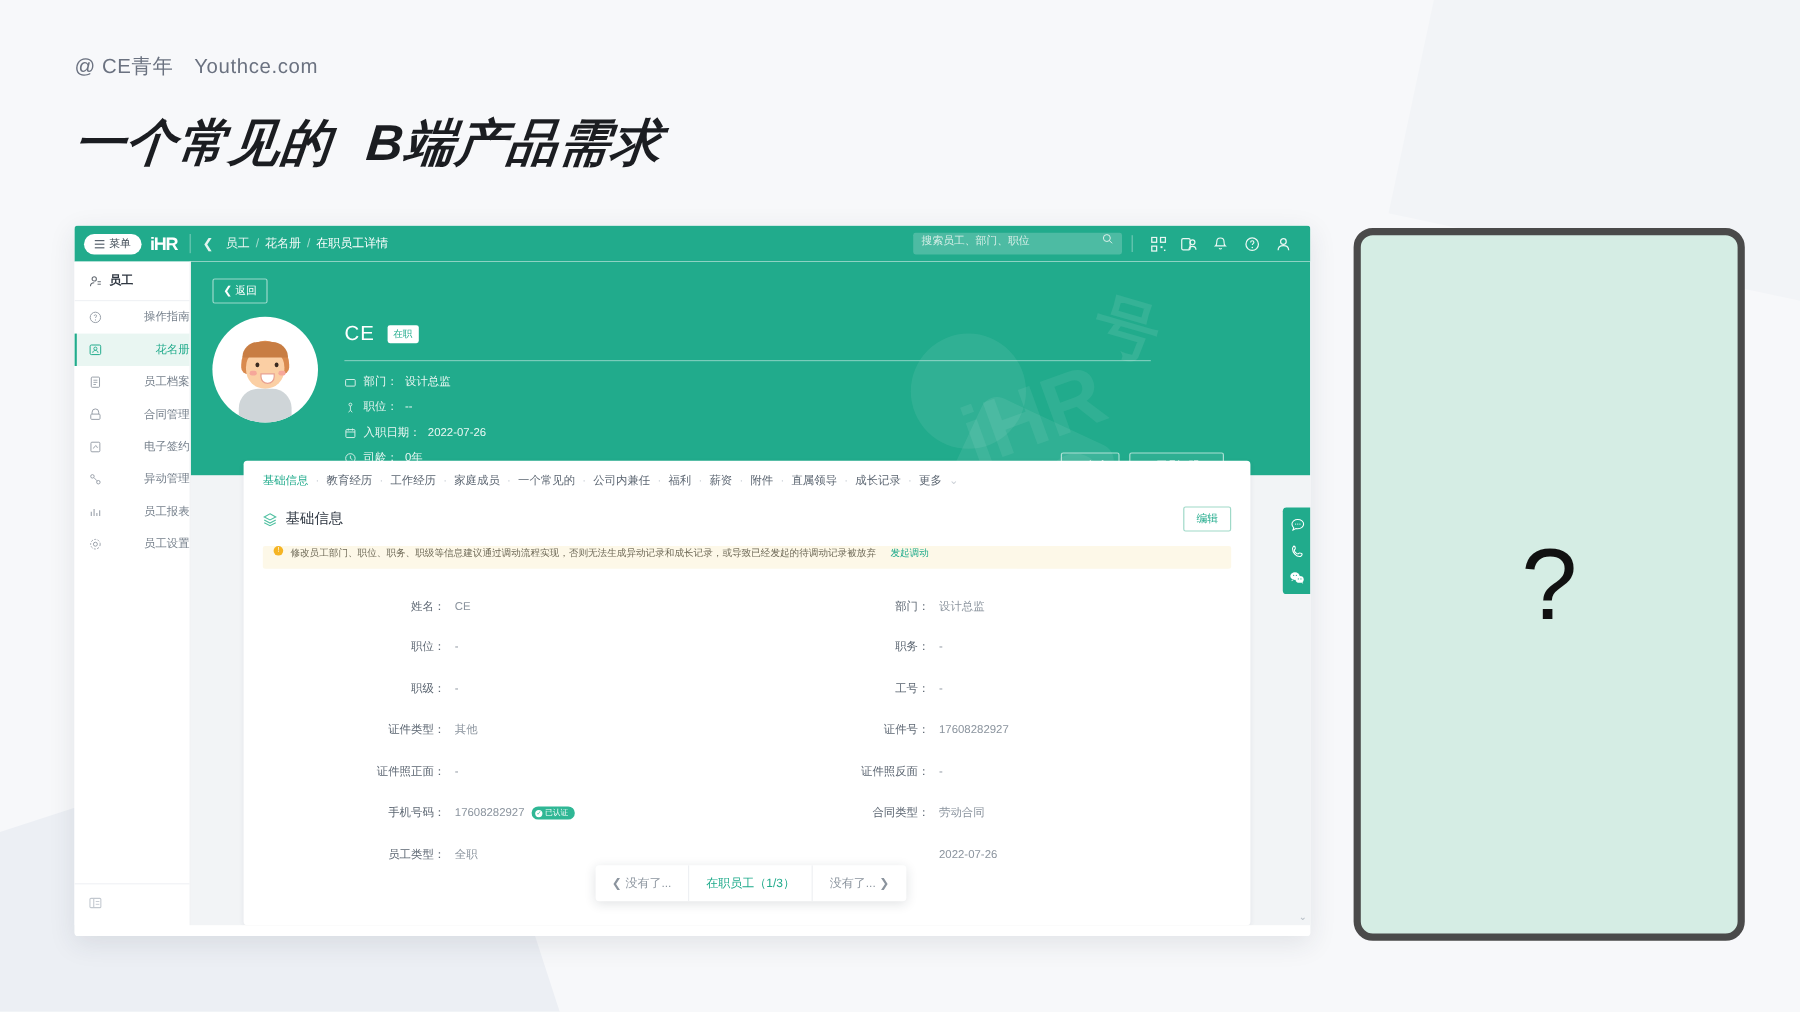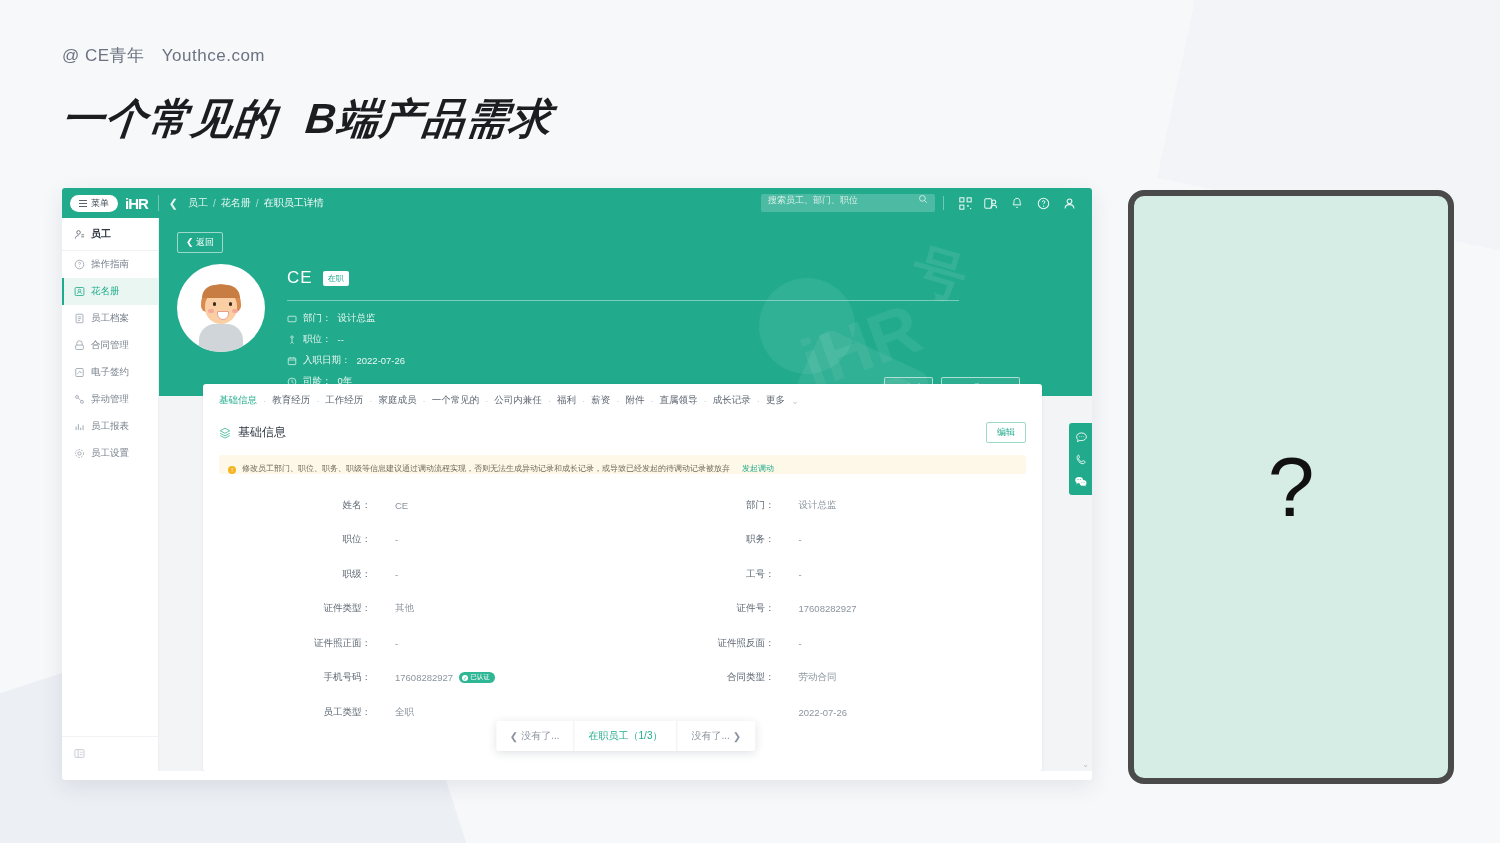--- a/index.html
+++ b/index.html
@@ -48,21 +48,21 @@
     width:160px;height:18px;background:rgba(255,255,255,.20);border-radius:2px;
     display:flex;align-items:flex-start;padding:0 7px;justify-content:space-between;
   }
   .searchbox .ph{font-size:9px;color:#d8efe8;}
   .ic{width:26px;height:26px;display:flex;align-items:center;justify-content:center;color:#eaf7f3;}
   .vdiv{width:1px;height:14px;background:rgba(255,255,255,.35);margin:0 8px;}
 
   .body-row{display:flex;height:553px;}
   .sidebar{width:96px;background:#fff;border-right:1px solid #edeff2;display:flex;flex-direction:column;position:relative;}
   .side-head{display:flex;align-items:center;gap:6px;padding:9px 0 9px 12px;font-size:10px;color:#2f3742;font-weight:bold;border-bottom:1px solid #f0f2f5;}
-  .side-item{display:flex;align-items:center;gap:6px;padding:7px 0 7px 12px;font-size:9.5px;color:#76808c;cursor:default;}
+  .side-item{display:flex;align-items:center;gap:6px;padding:7px 0 7px 12px;font-size:9.5px;color:#76808c;cursor:default;justify-content:space-between;}
   .side-item.active{background:#e9f6f2;color:#21ab8c;border-left:2px solid #21ab8c;padding-left:10px;}
   .side-ic{width:11px;height:11px;flex:0 0 11px;opacity:.75;}
   .side-item.active .side-ic{opacity:1;}
   .side-foot{margin-top:auto;border-top:1px solid #f0f2f5;padding:8px 0 8px 12px;}
 
   .content{flex:1;background:#f2f4f6;position:relative;overflow:hidden;}
   .hero{height:178px;background:#21ab8c;position:relative;overflow:hidden;}
   .hero .wm{position:absolute;opacity:.07;background:#fff;}
   .wm1{width:96px;height:96px;border-radius:50%;left:600px;top:60px;}
   .wm2{width:120px;height:120px;left:634px;top:128px;transform:rotate(25deg);border-radius:14px;}
@@ -100,28 +100,28 @@
   }
   .tabs{display:flex;align-items:center;gap:0px;padding:10px 16px 9px 16px;font-size:9.5px;color:#5c6672;flex-wrap:nowrap;}
   .tab{white-space:nowrap;}
   .tab.active{color:#21ab8c;}
   .tab-sep{color:#c9ced5;margin:0 6px;}
   .sec-head{display:flex;align-items:center;padding:6px 16px 0 16px;}
   .sec-title{display:flex;align-items:center;gap:7px;font-size:12px;color:#2f3742;}
   .edit-btn{margin-left:auto;border:1px solid #9fd9c8;color:#21ab8c;font-size:9px;border-radius:2px;padding:3px 10px;background:#fff;}
   .alert{
     margin:12px 16px 0 16px;background:#fdf8e8;border-radius:2px;height:19px;
-    display:flex;align-items:flex-end;padding:0 9px;gap:6px;font-size:8px;color:#6f6a58;white-space:nowrap;overflow:hidden;
+    display:flex;align-items:flex-start;padding:0 9px;gap:6px;font-size:8px;color:#6f6a58;white-space:nowrap;overflow:hidden;
   }
   .warn-dot{width:8px;height:8px;border-radius:50%;background:#f5b423;color:#fff;font-size:6px;display:flex;align-items:center;justify-content:center;flex:0 0 8px;}
   .alert .lk{color:#21ab8c;margin-left:6px;}
   .form{padding:14px 16px 0 16px;}
   .frow{display:flex;margin-bottom:0;}
   .fcell{width:50%;display:flex;align-items:center;height:34.5px;font-size:9.5px;}
-  .flabel{width:152px;text-align:right;color:#5c6672;padding-right:24px;}
+  .flabel{width:152px;text-align:right;color:#5c6672;padding-right:8px;}
   .fval{color:#8b949e;display:flex;align-items:center;gap:6px;}
   .verif{background:#2fb795;color:#fff;font-size:6.5px;border-radius:8px;padding:1px 5px 1px 3px;display:flex;align-items:center;gap:2px;}
   .verif .ck{width:6px;height:6px;border-radius:50%;background:#fff;color:#2fb795;font-size:5px;display:flex;align-items:center;justify-content:center;}
 
   .pager{
     position:absolute;left:50%;transform:translateX(-50%);bottom:20px;display:flex;
     background:#fff;border-radius:3px;box-shadow:0 2px 10px rgba(30,40,60,.14);overflow:hidden;z-index:6;
   }
   .pg{padding:8px 14px;font-size:10px;color:#8b949e;border-right:1px solid #eef0f3;display:flex;align-items:center;gap:3px;}
   .pg:last-child{border-right:none;}

